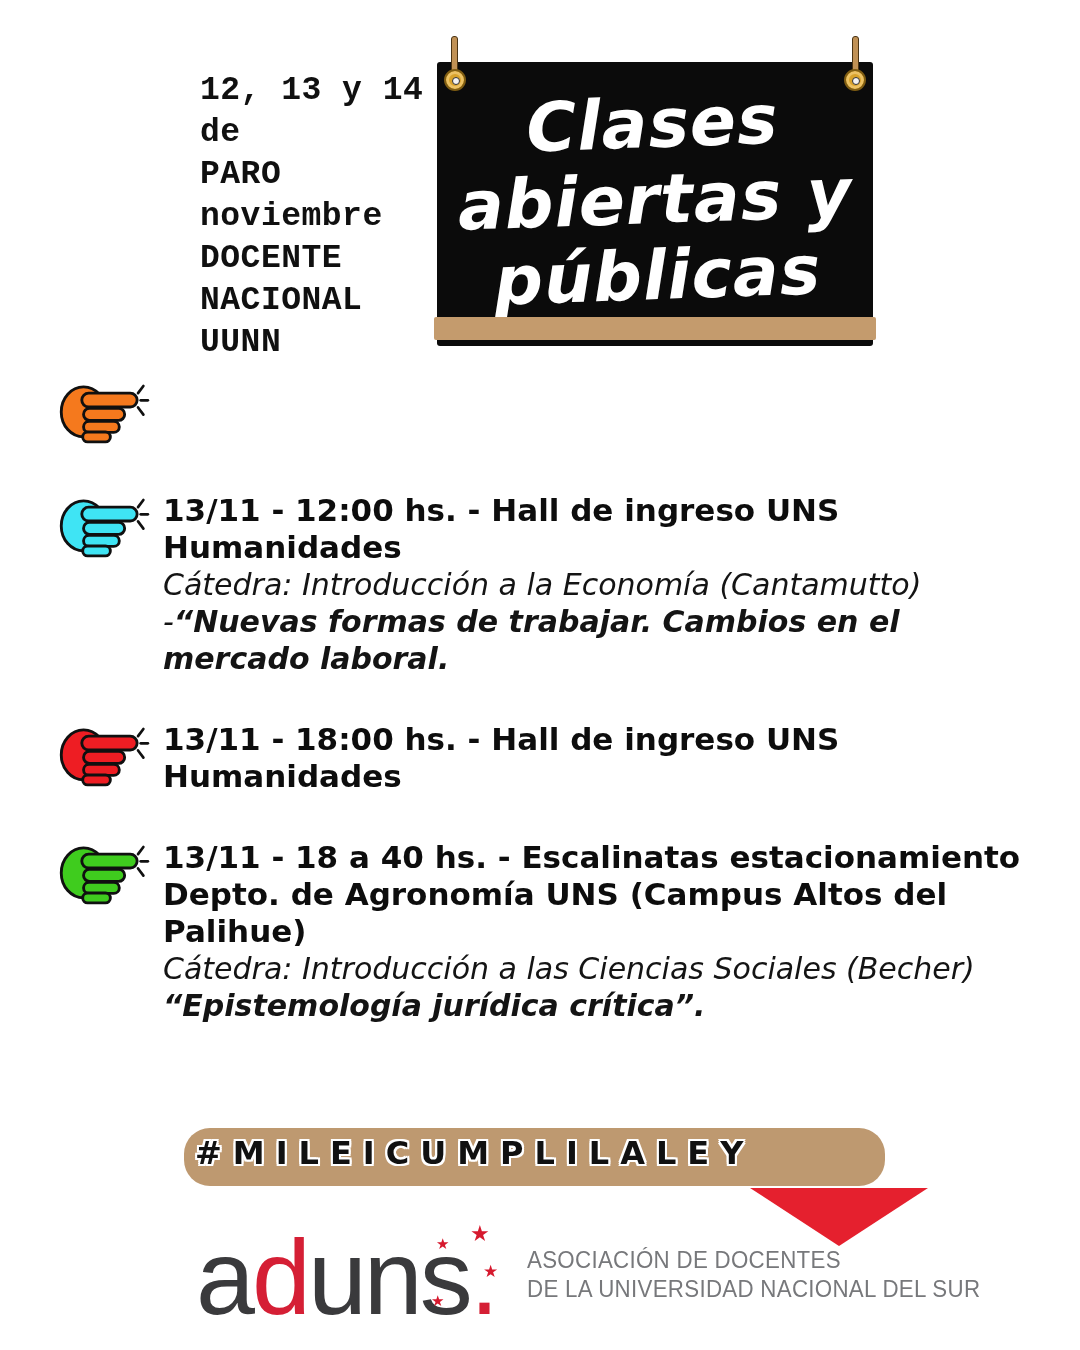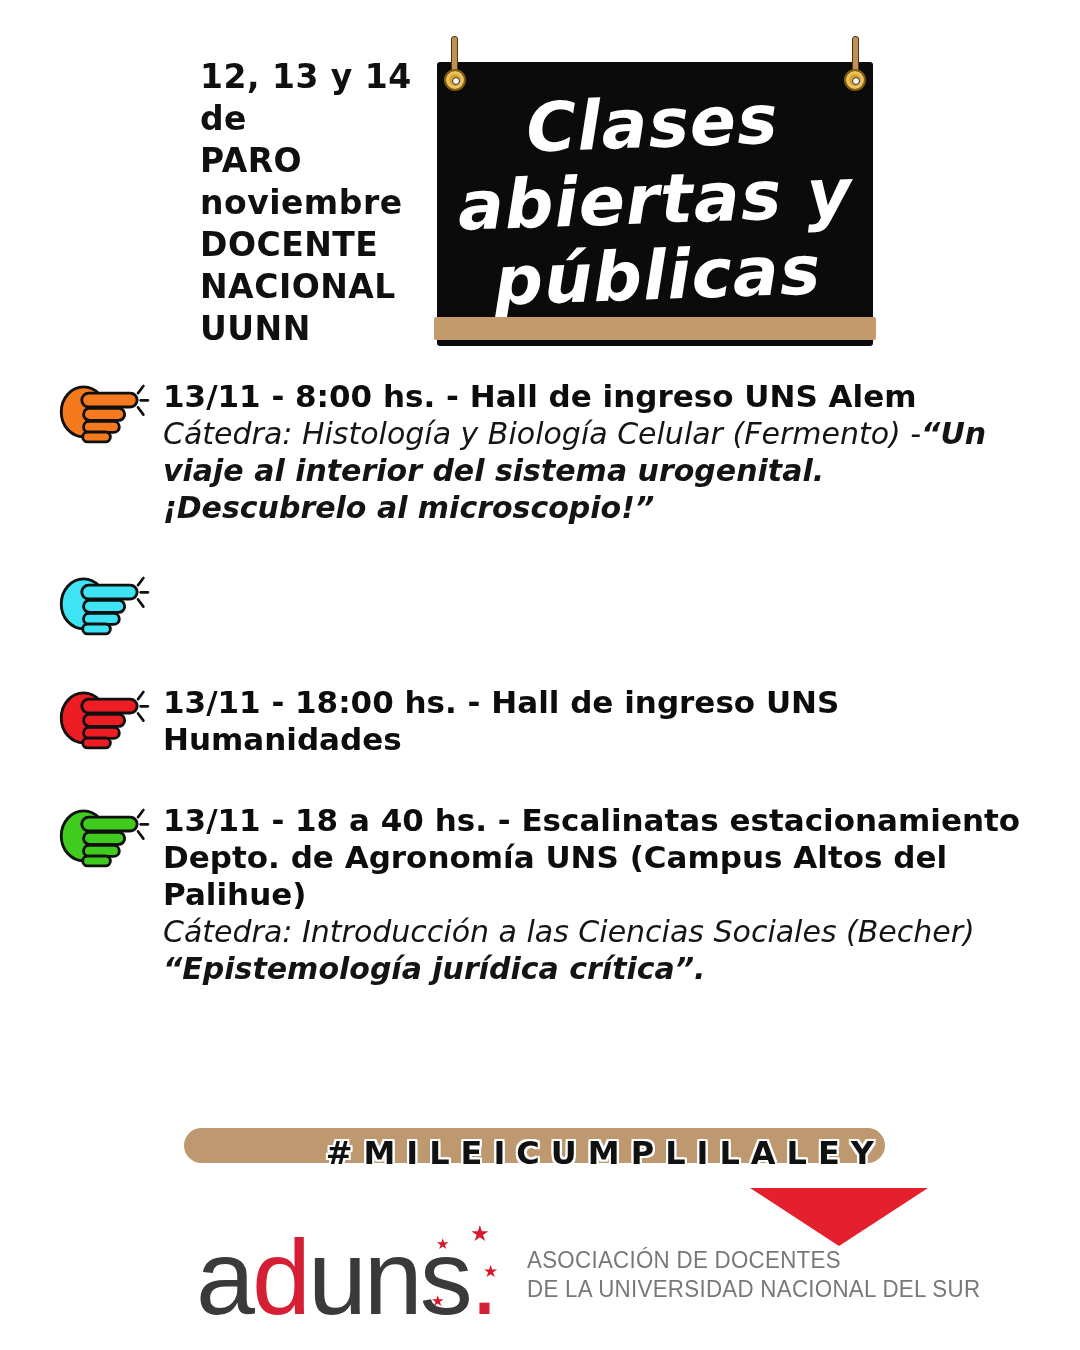--- a/index.html
+++ b/index.html
@@ -1,21 +1,21 @@
 <!DOCTYPE html>
 <html><head>
 <meta charset="utf-8">
 <style>
   html,body{margin:0;padding:0;background:#ffffff;}
   #page{position:relative;width:1080px;height:1350px;background:#ffffff;overflow:hidden;
         font-family:"DejaVu Sans","Liberation Sans",sans-serif;color:#0f0f0f;}
 
   
-  .strike-text{position:absolute;left:200px;top:56px;width:270px;
-               font-weight:700;font-size:33px;line-height:42px;color:#101010;letter-spacing:.5px;}
+  .strike-text{position:absolute;left:200px;top:70px;width:270px;
+               font-weight:700;font-size:33px;line-height:42px;color:#101010;letter-spacing:.5px;font-family:Liberation Mono, monospace;}
 
   
   .chalkboard{position:absolute;left:437px;top:62px;width:436px;height:284px;
               background:#0b0b0b;border-radius:3px;}
   .string{position:absolute;top:-26px;width:5px;height:40px;background:#c09155;
           border:1px solid #4a3414;border-radius:3px;z-index:1;}
   .string.left{left:14px;} .string.right{right:14px;}
   .grommet{position:absolute;top:7px;width:22px;height:22px;border-radius:50%;z-index:2;
            background:#d9a32c;border:2px solid #7e5c12;box-sizing:border-box;
            box-shadow:inset 0 0 0 3px #ecc264;}
@@ -31,22 +31,22 @@
   
   .events{position:absolute;left:55px;top:378px;width:975px;}
   .event{display:flex;align-items:flex-start;margin-bottom:44px;}
   .hand{width:100px;height:74px;flex:0 0 auto;margin-top:-4px;}
   .event-text{margin-left:8px;width:860px;}
   .ev-header{font-weight:700;font-size:31px;line-height:37px;color:#0d0d0d;}
   .ev-detail{font-style:italic;font-size:30px;line-height:37px;color:#141414;}
   .ev-bold{font-weight:700;}
 
   
-  .hashtag-banner{position:absolute;left:184px;top:1128px;width:701px;height:35px;
-                  background:#be9970;border-radius:26px;text-align:right;}
+  .hashtag-banner{position:absolute;left:184px;top:1128px;width:701px;height:58px;
+                  background:#be9970;border-radius:26px;text-align:left;}
   .hashtag-text{display:inline-block;line-height:50px;font-weight:700;font-size:32px;
                 letter-spacing:11px;text-indent:11px;color:#111;
                 text-shadow:-2px -2px 0 #fff,2px -2px 0 #fff,-2px 2px 0 #fff,2px 2px 0 #fff,
                              0 -2px 0 #fff,0 2px 0 #fff,-2px 0 0 #fff,2px 0 0 #fff;}
 
   
   .red-triangle{position:absolute;left:750px;top:1188px;width:0;height:0;
                 border-left:89px solid transparent;border-right:89px solid transparent;
                 border-top:58px solid #e5202e;}
   .aduns-wordmark{position:absolute;left:196px;top:1216px;
@@ -99,41 +99,41 @@
           <rect class="hand-fill" x="32" y="38" width="46" height="13.5" rx="6.7" fill="#f5791d"></rect>
           <rect class="hand-fill" x="32" y="52.5" width="40" height="12.5" rx="6.2" fill="#f5791d"></rect>
           <rect class="hand-fill" x="31" y="64.5" width="31" height="11" rx="5.5" fill="#f5791d"></rect>
         </g>
         <g stroke="#101010" stroke-width="3" stroke-linecap="round">
           <line x1="99" y1="13" x2="93" y2="21"></line>
           <line x1="104" y1="29" x2="96" y2="29"></line>
           <line x1="99" y1="45" x2="93" y2="37"></line>
         </g>
       </svg>
-      <div class="event-text">
-        <div class="ev-header">13/11 - 8:00 hs. - Hall de ingreso UNS Alem</div>
-        <div class="ev-detail"><span class="ev-plain">Cátedra: Histología y Biología Celular (Fermento) -</span><span class="ev-bold">“Un viaje al interior del sistema urogenital. ¡Descubrelo al microscopio!”</span></div>
-      </div>
     </div>
 
     <div class="event">
       <svg class="hand" viewBox="0 0 112 82">
         <g stroke="#101010" stroke-width="3.2" stroke-linejoin="round">
           <ellipse class="hand-fill" cx="32" cy="42" rx="25" ry="28" fill="#3fe4f4"></ellipse>
           <rect class="hand-fill" x="30" y="21" width="62" height="15.5" rx="7.7" fill="#3fe4f4"></rect>
           <rect class="hand-fill" x="32" y="38" width="46" height="13.5" rx="6.7" fill="#3fe4f4"></rect>
           <rect class="hand-fill" x="32" y="52.5" width="40" height="12.5" rx="6.2" fill="#3fe4f4"></rect>
           <rect class="hand-fill" x="31" y="64.5" width="31" height="11" rx="5.5" fill="#3fe4f4"></rect>
         </g>
         <g stroke="#101010" stroke-width="3" stroke-linecap="round">
           <line x1="99" y1="13" x2="93" y2="21"></line>
           <line x1="104" y1="29" x2="96" y2="29"></line>
           <line x1="99" y1="45" x2="93" y2="37"></line>
         </g>
       </svg>
+      <div class="event-text">
+        <div class="ev-header">13/11 - 12:00 hs. - Hall de ingreso UNS Humanidades</div>
+        <div class="ev-detail"><span class="ev-plain">Cátedra: Introducción a la Economía (Cantamutto) -</span><span class="ev-bold">“Nuevas formas de trabajar. Cambios en el mercado laboral.</span></div>
+      </div>
     </div>
 
     <div class="event">
       <svg class="hand" viewBox="0 0 112 82">
         <g stroke="#101010" stroke-width="3.2" stroke-linejoin="round">
           <ellipse class="hand-fill" cx="32" cy="42" rx="25" ry="28" fill="#ee1d23"></ellipse>
           <rect class="hand-fill" x="30" y="21" width="62" height="15.5" rx="7.7" fill="#ee1d23"></rect>
           <rect class="hand-fill" x="32" y="38" width="46" height="13.5" rx="6.7" fill="#ee1d23"></rect>
           <rect class="hand-fill" x="32" y="52.5" width="40" height="12.5" rx="6.2" fill="#ee1d23"></rect>
           <rect class="hand-fill" x="31" y="64.5" width="31" height="11" rx="5.5" fill="#ee1d23"></rect>

